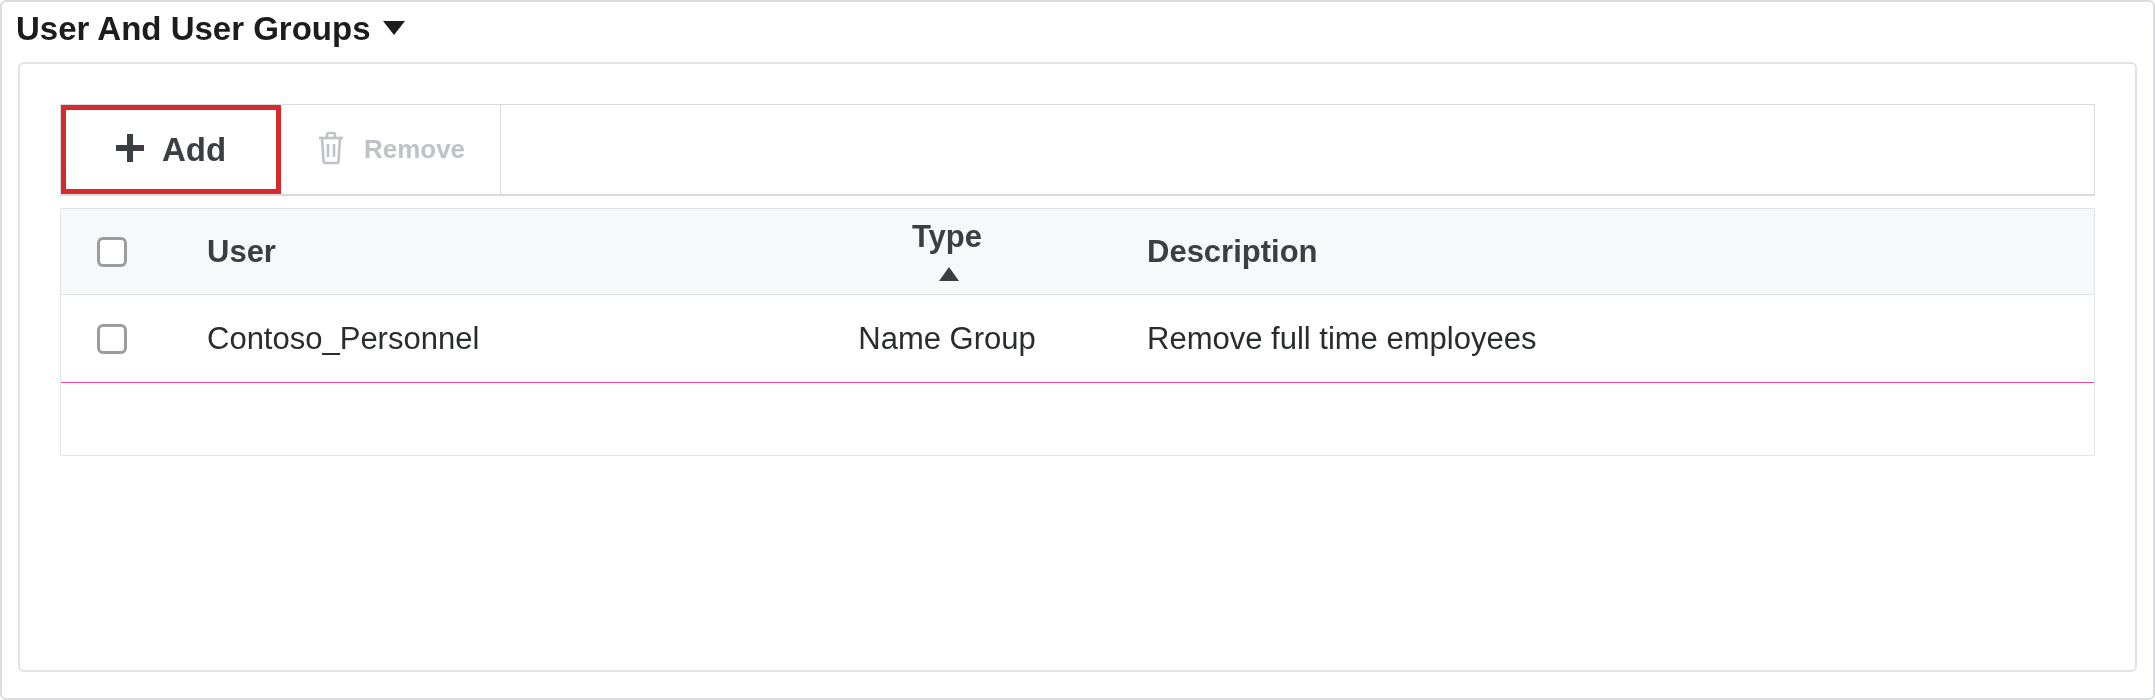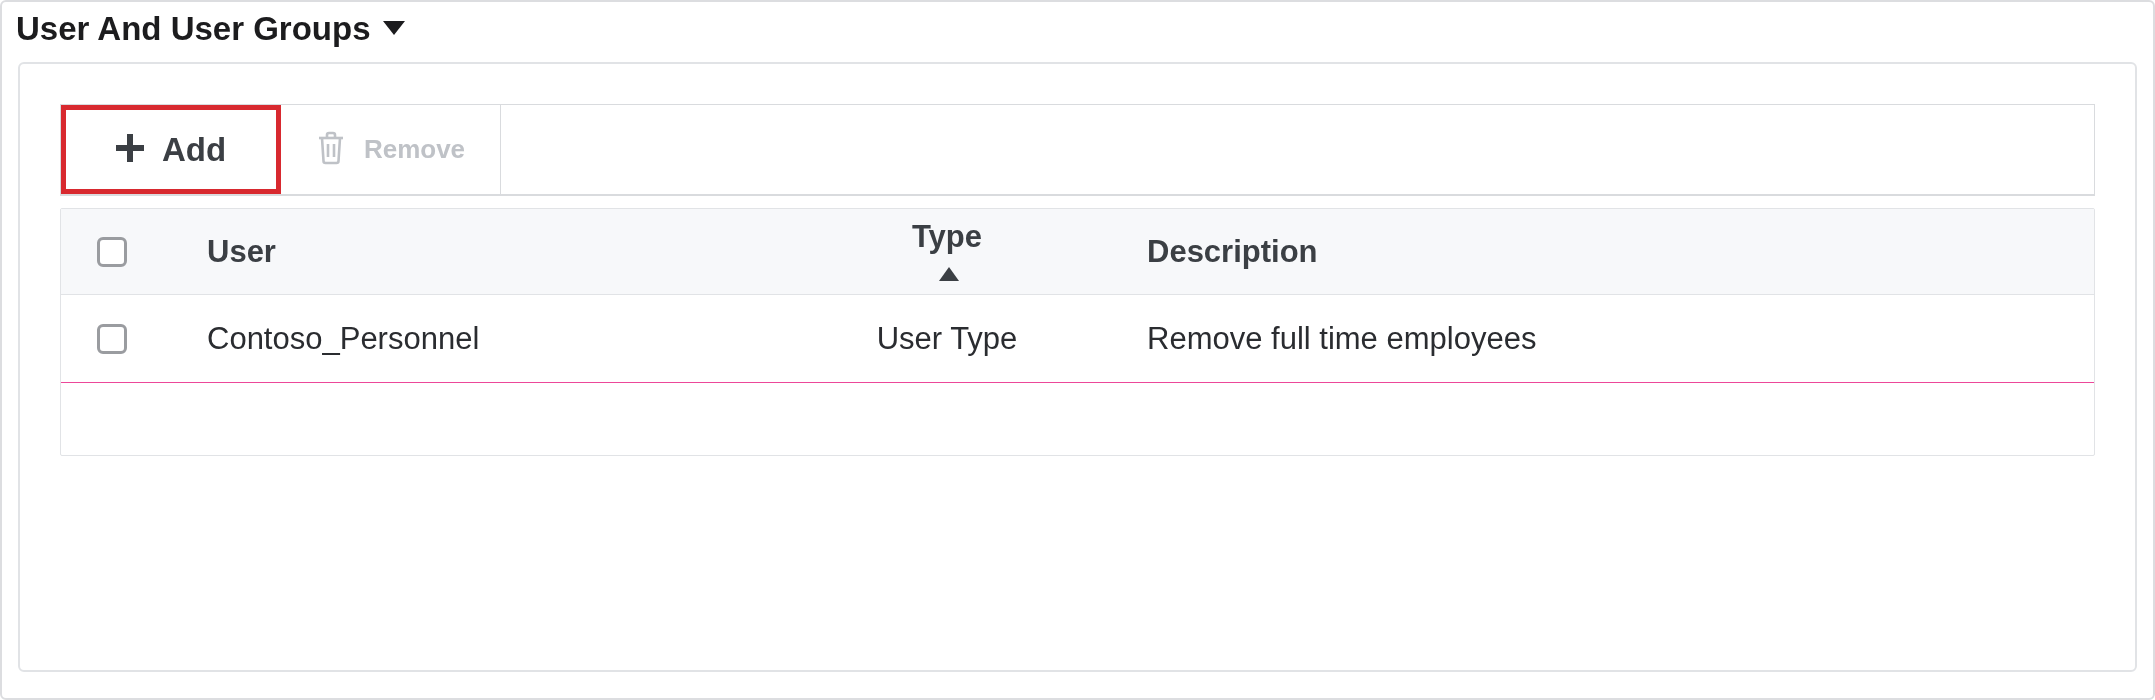--- a/index.html
+++ b/index.html
@@ -169,21 +169,21 @@
           </span>
         </div>
         <div class="cell-desc th">Description</div>
       </div>
 
       <div class="trow">
         <div class="cell-check">
           <div class="chk"></div>
         </div>
         <div class="cell-name td">Contoso_Personnel</div>
-        <div class="cell-type td">User Type</div>
+        <div class="cell-type td">Name Group</div>
         <div class="cell-desc td">Remove full time employees</div>
       </div>
 
       <div class="tspace"></div>
     </div>
 
   </div>
 </div>
 
 </body></html>

